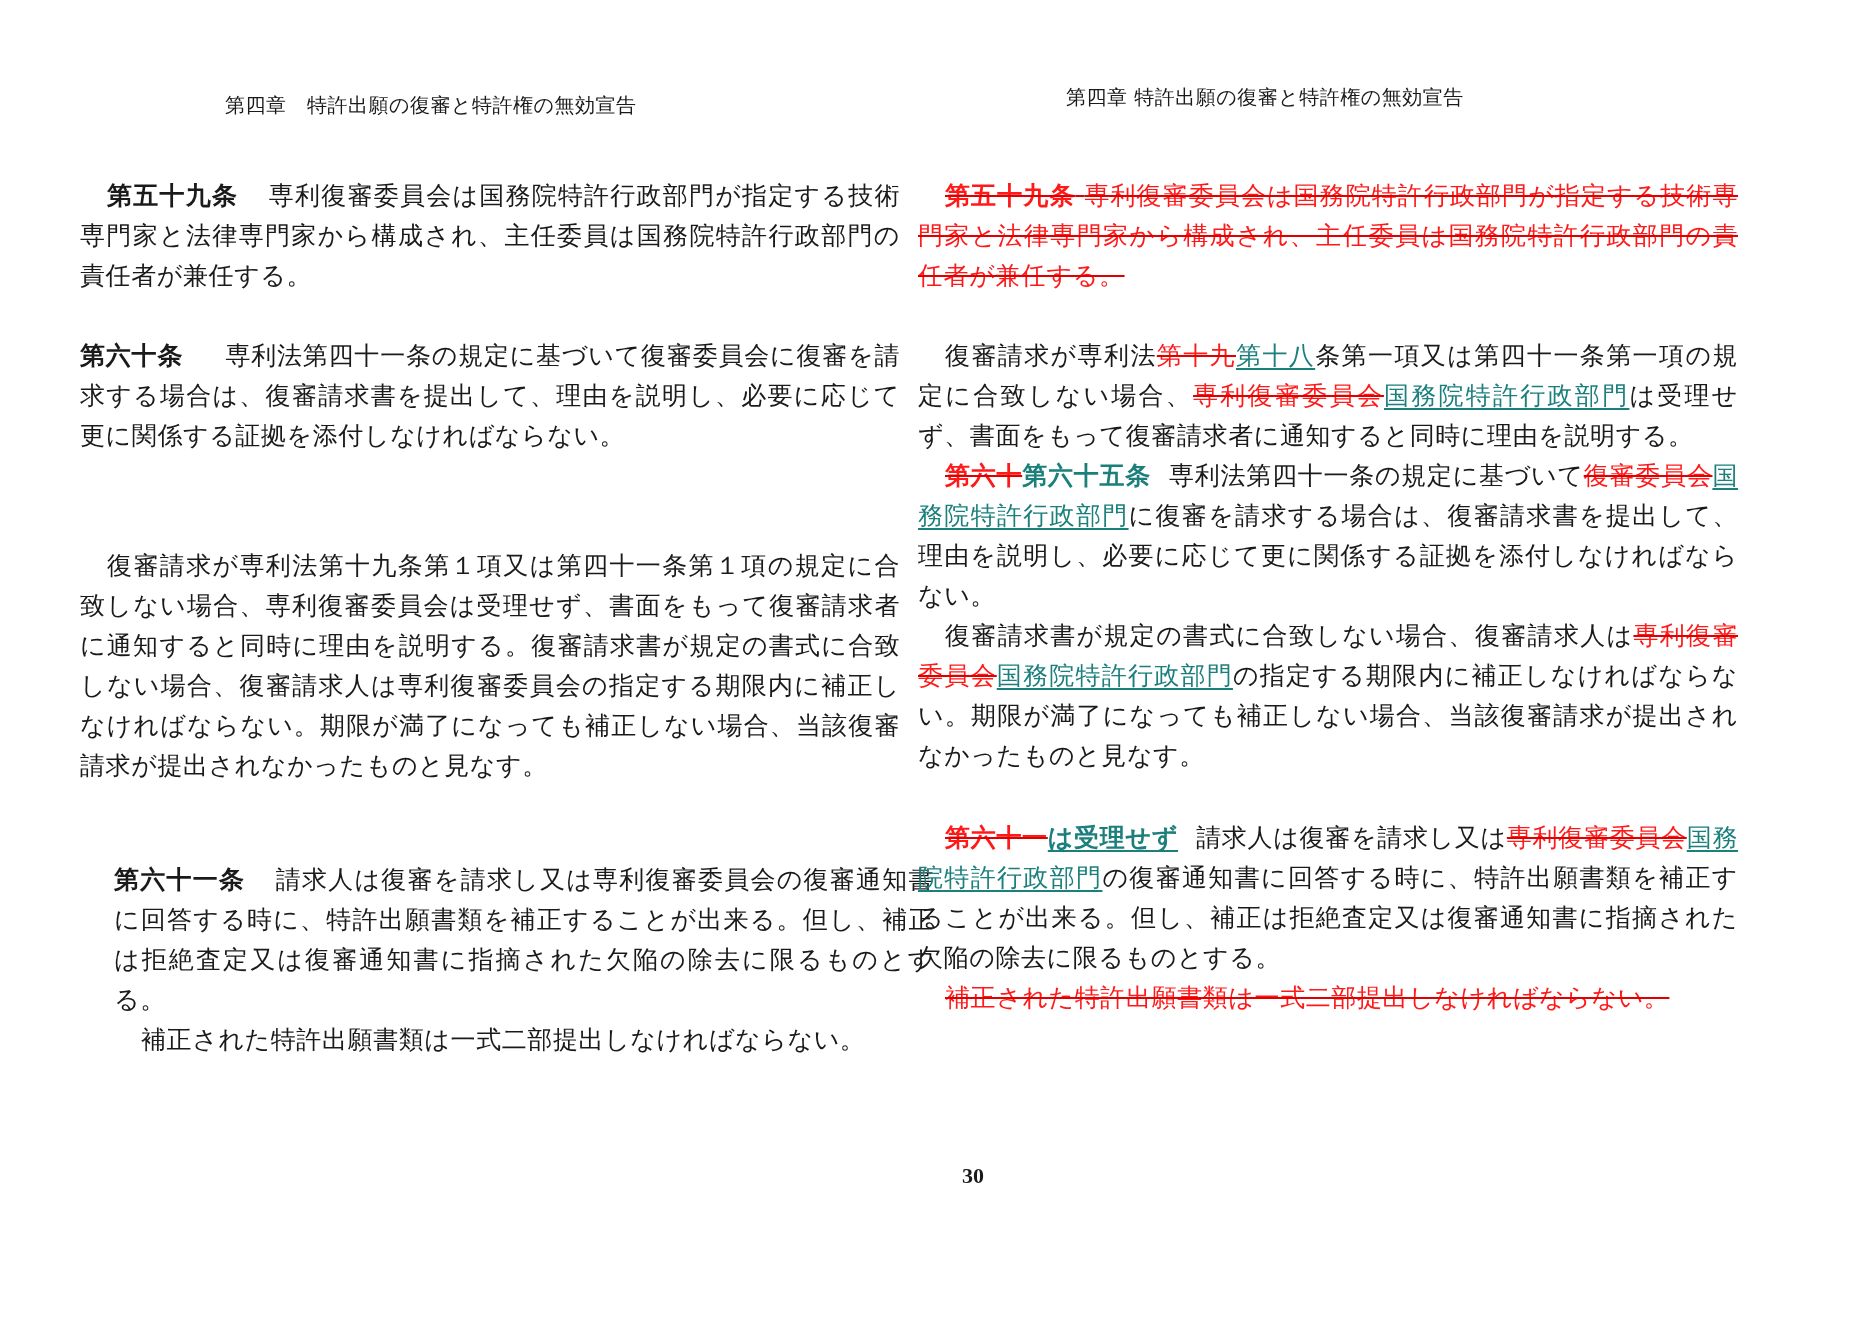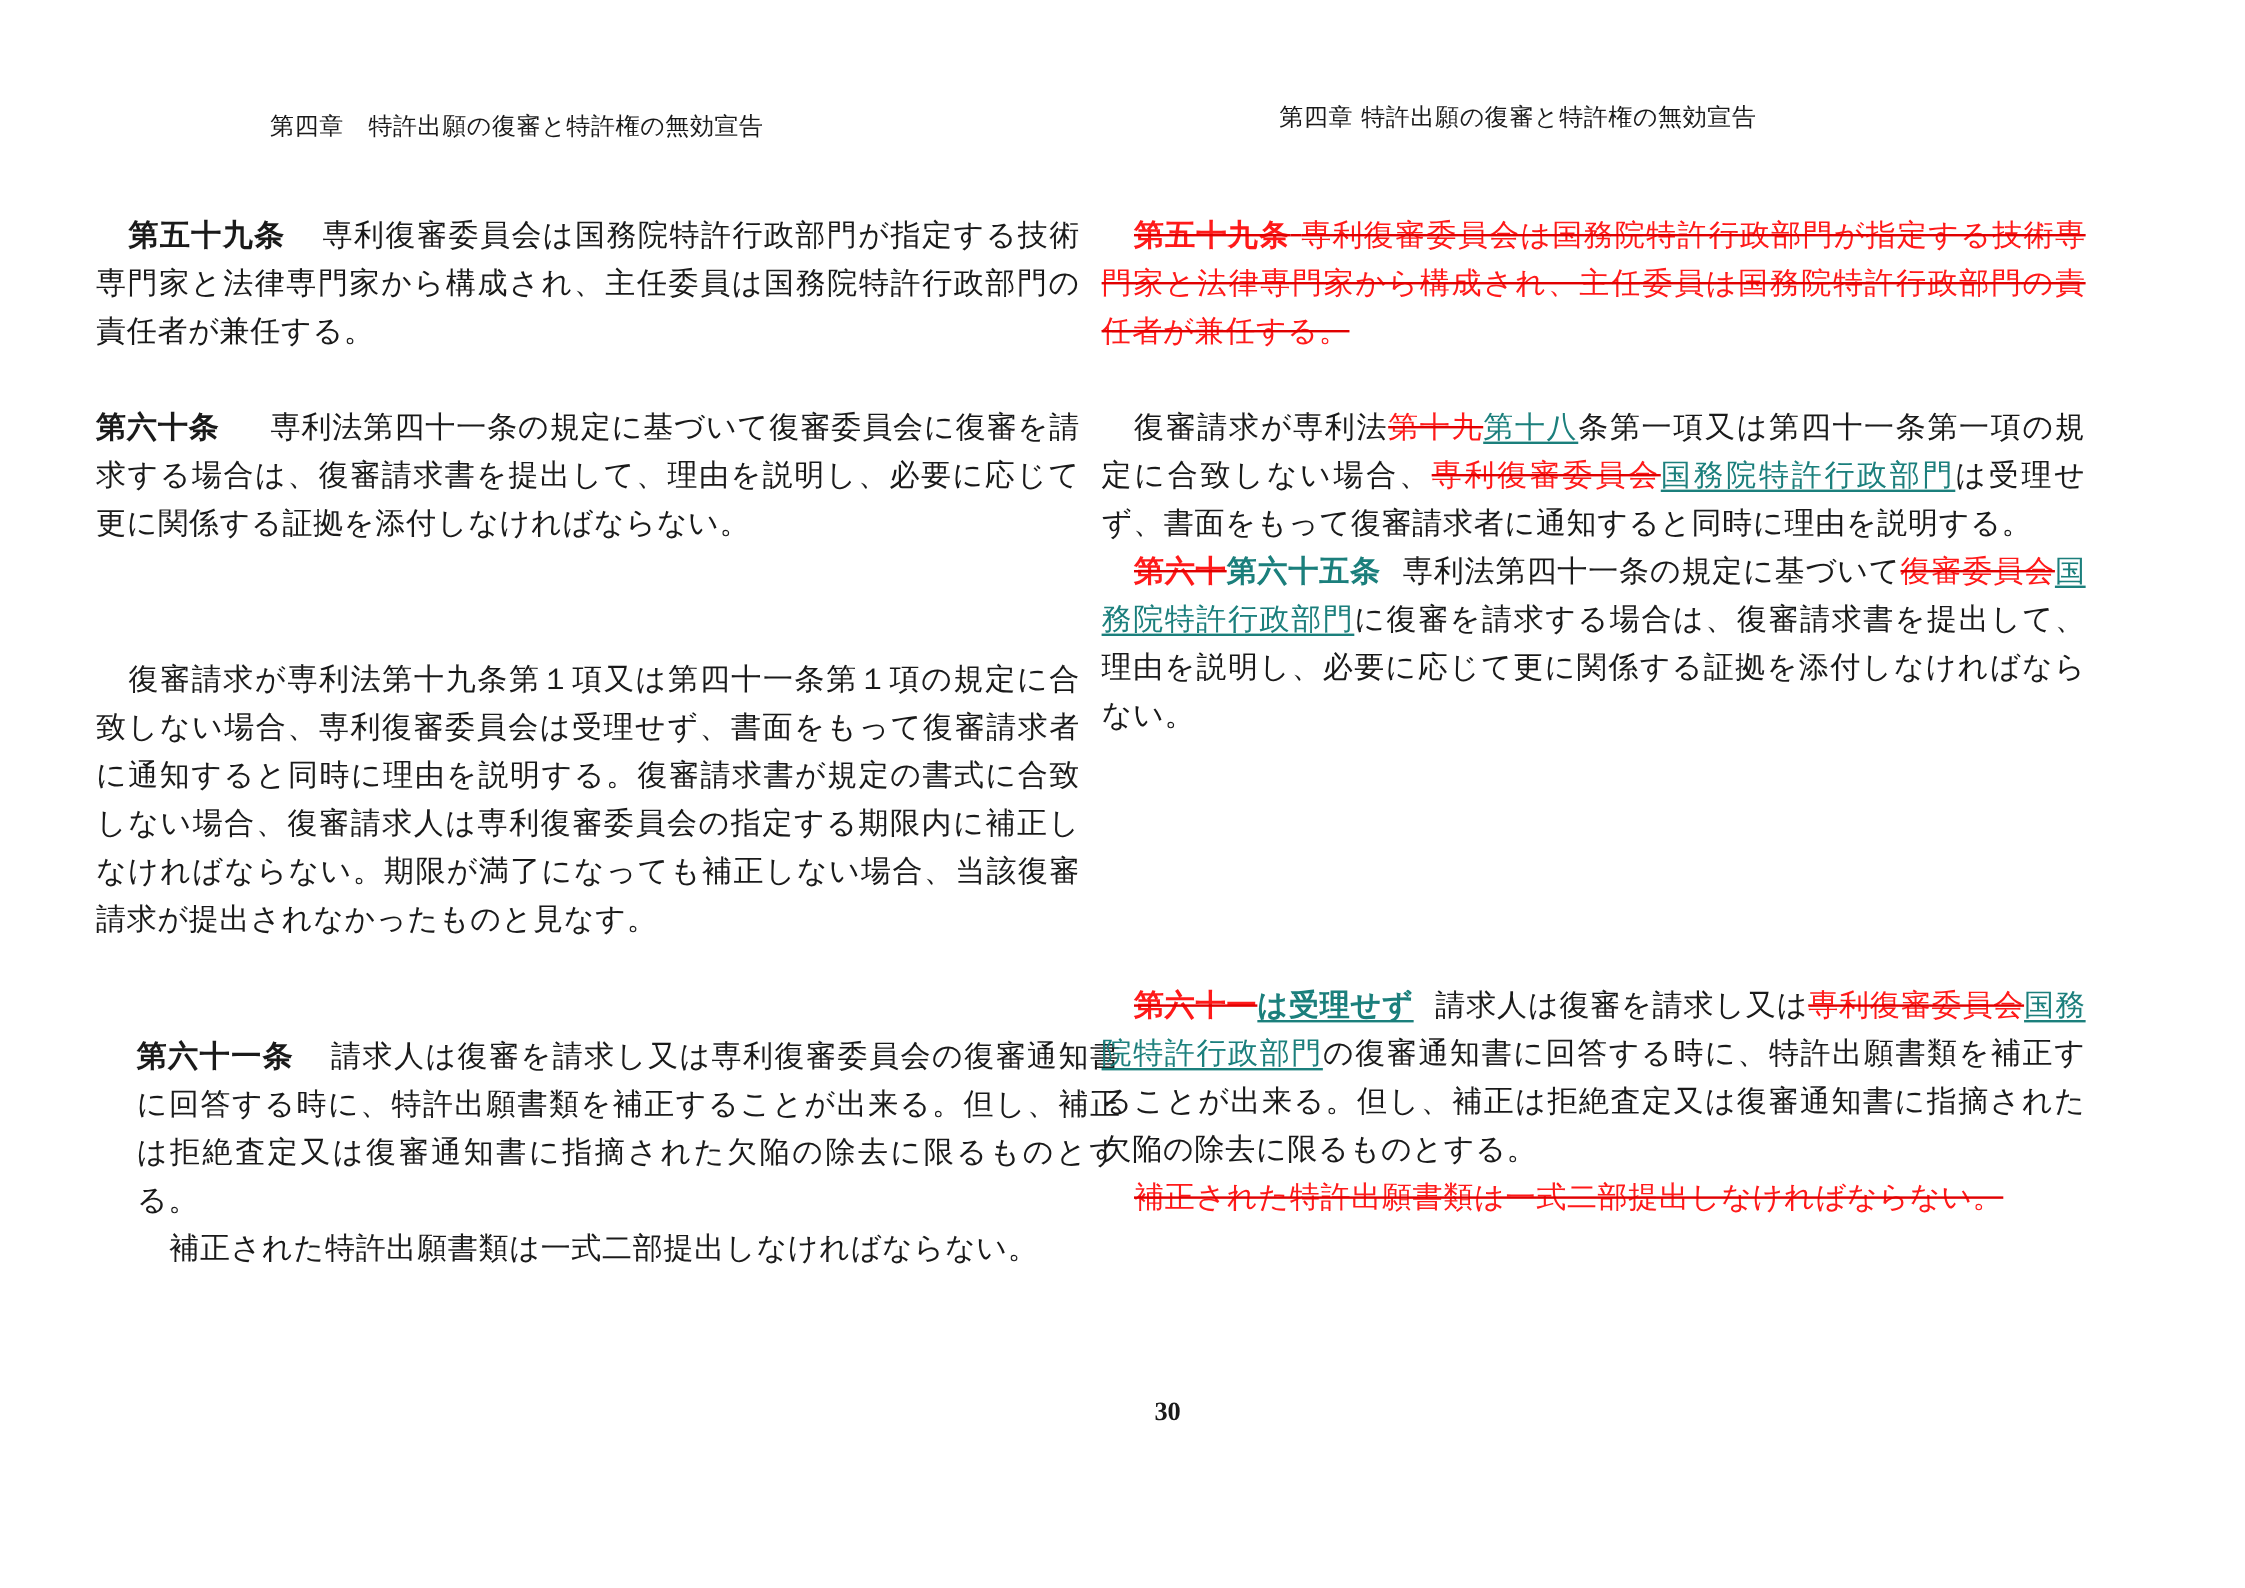--- a/index.html
+++ b/index.html
@@ -48,20 +48,21 @@
 <div class="col col-right">
   <div class="chapter">第四章 特許出願の復審と特許権の無効宣告</div>
 
   <div class="block" style="top:176px;">
     <p class="para indent del"><span class="art">第五十九条</span><span> </span><span>専利復審委員会は国務院特許行政部門が指定する技術専門家と法律専門家から構成され、主任委員は国務院特許行政部門の責任者が兼任する。</span></p>
   </div>
 
   <div class="block" style="top:336px;">
     <p class="para indent"><span>復審請求が専利法</span><span class="del">第十九</span><span class="ins">第十八</span><span>条第一項又は第四十一条第一項の規定に合致しない場合、</span><span class="del">専利復審委員会</span><span class="ins">国務院特許行政部門</span><span>は受理せず、書面をもって復審請求者に通知すると同時に理由を説明する。</span></p>
     <p class="para indent"><span class="art del">第六十</span><span class="art ins-plain">第六十五条</span><span class="gap" style="width:18px"></span><span>専利法第四十一条の規定に基づいて</span><span class="del">復審委員会</span><span class="ins">国務院特許行政部門</span><span>に復審を請求する場合は、復審請求書を提出して、理由を説明し、必要に応じて更に関係する証拠を添付しなければならない。</span></p>
+    <p class="para indent"><span>復審請求書が規定の書式に合致しない場合、復審請求人は</span><span class="del">専利復審委員会</span><span class="ins">国務院特許行政部門</span><span>の指定する期限内に補正しなければならない。期限が満了になっても補正しない場合、当該復審請求が提出されなかったものと見なす。</span></p>
   </div>
 
   <div class="block" style="top:818px;">
     <p class="para indent"><span class="art del">第六十一</span><span class="art ins">は受理せず</span><span class="gap" style="width:18px"></span><span>請求人は復審を請求し又は</span><span class="del">専利復審委員会</span><span class="ins">国務院特許行政部門</span><span>の復審通知書に回答する時に、特許出願書類を補正することが出来る。但し、補正は拒絶査定又は復審通知書に指摘された欠陥の除去に限るものとする。</span></p>
     <p class="para indent del">補正された特許出願書類は一式二部提出しなければならない。</p>
   </div>
 </div>
 
 <div class="page-number">30</div>
 

